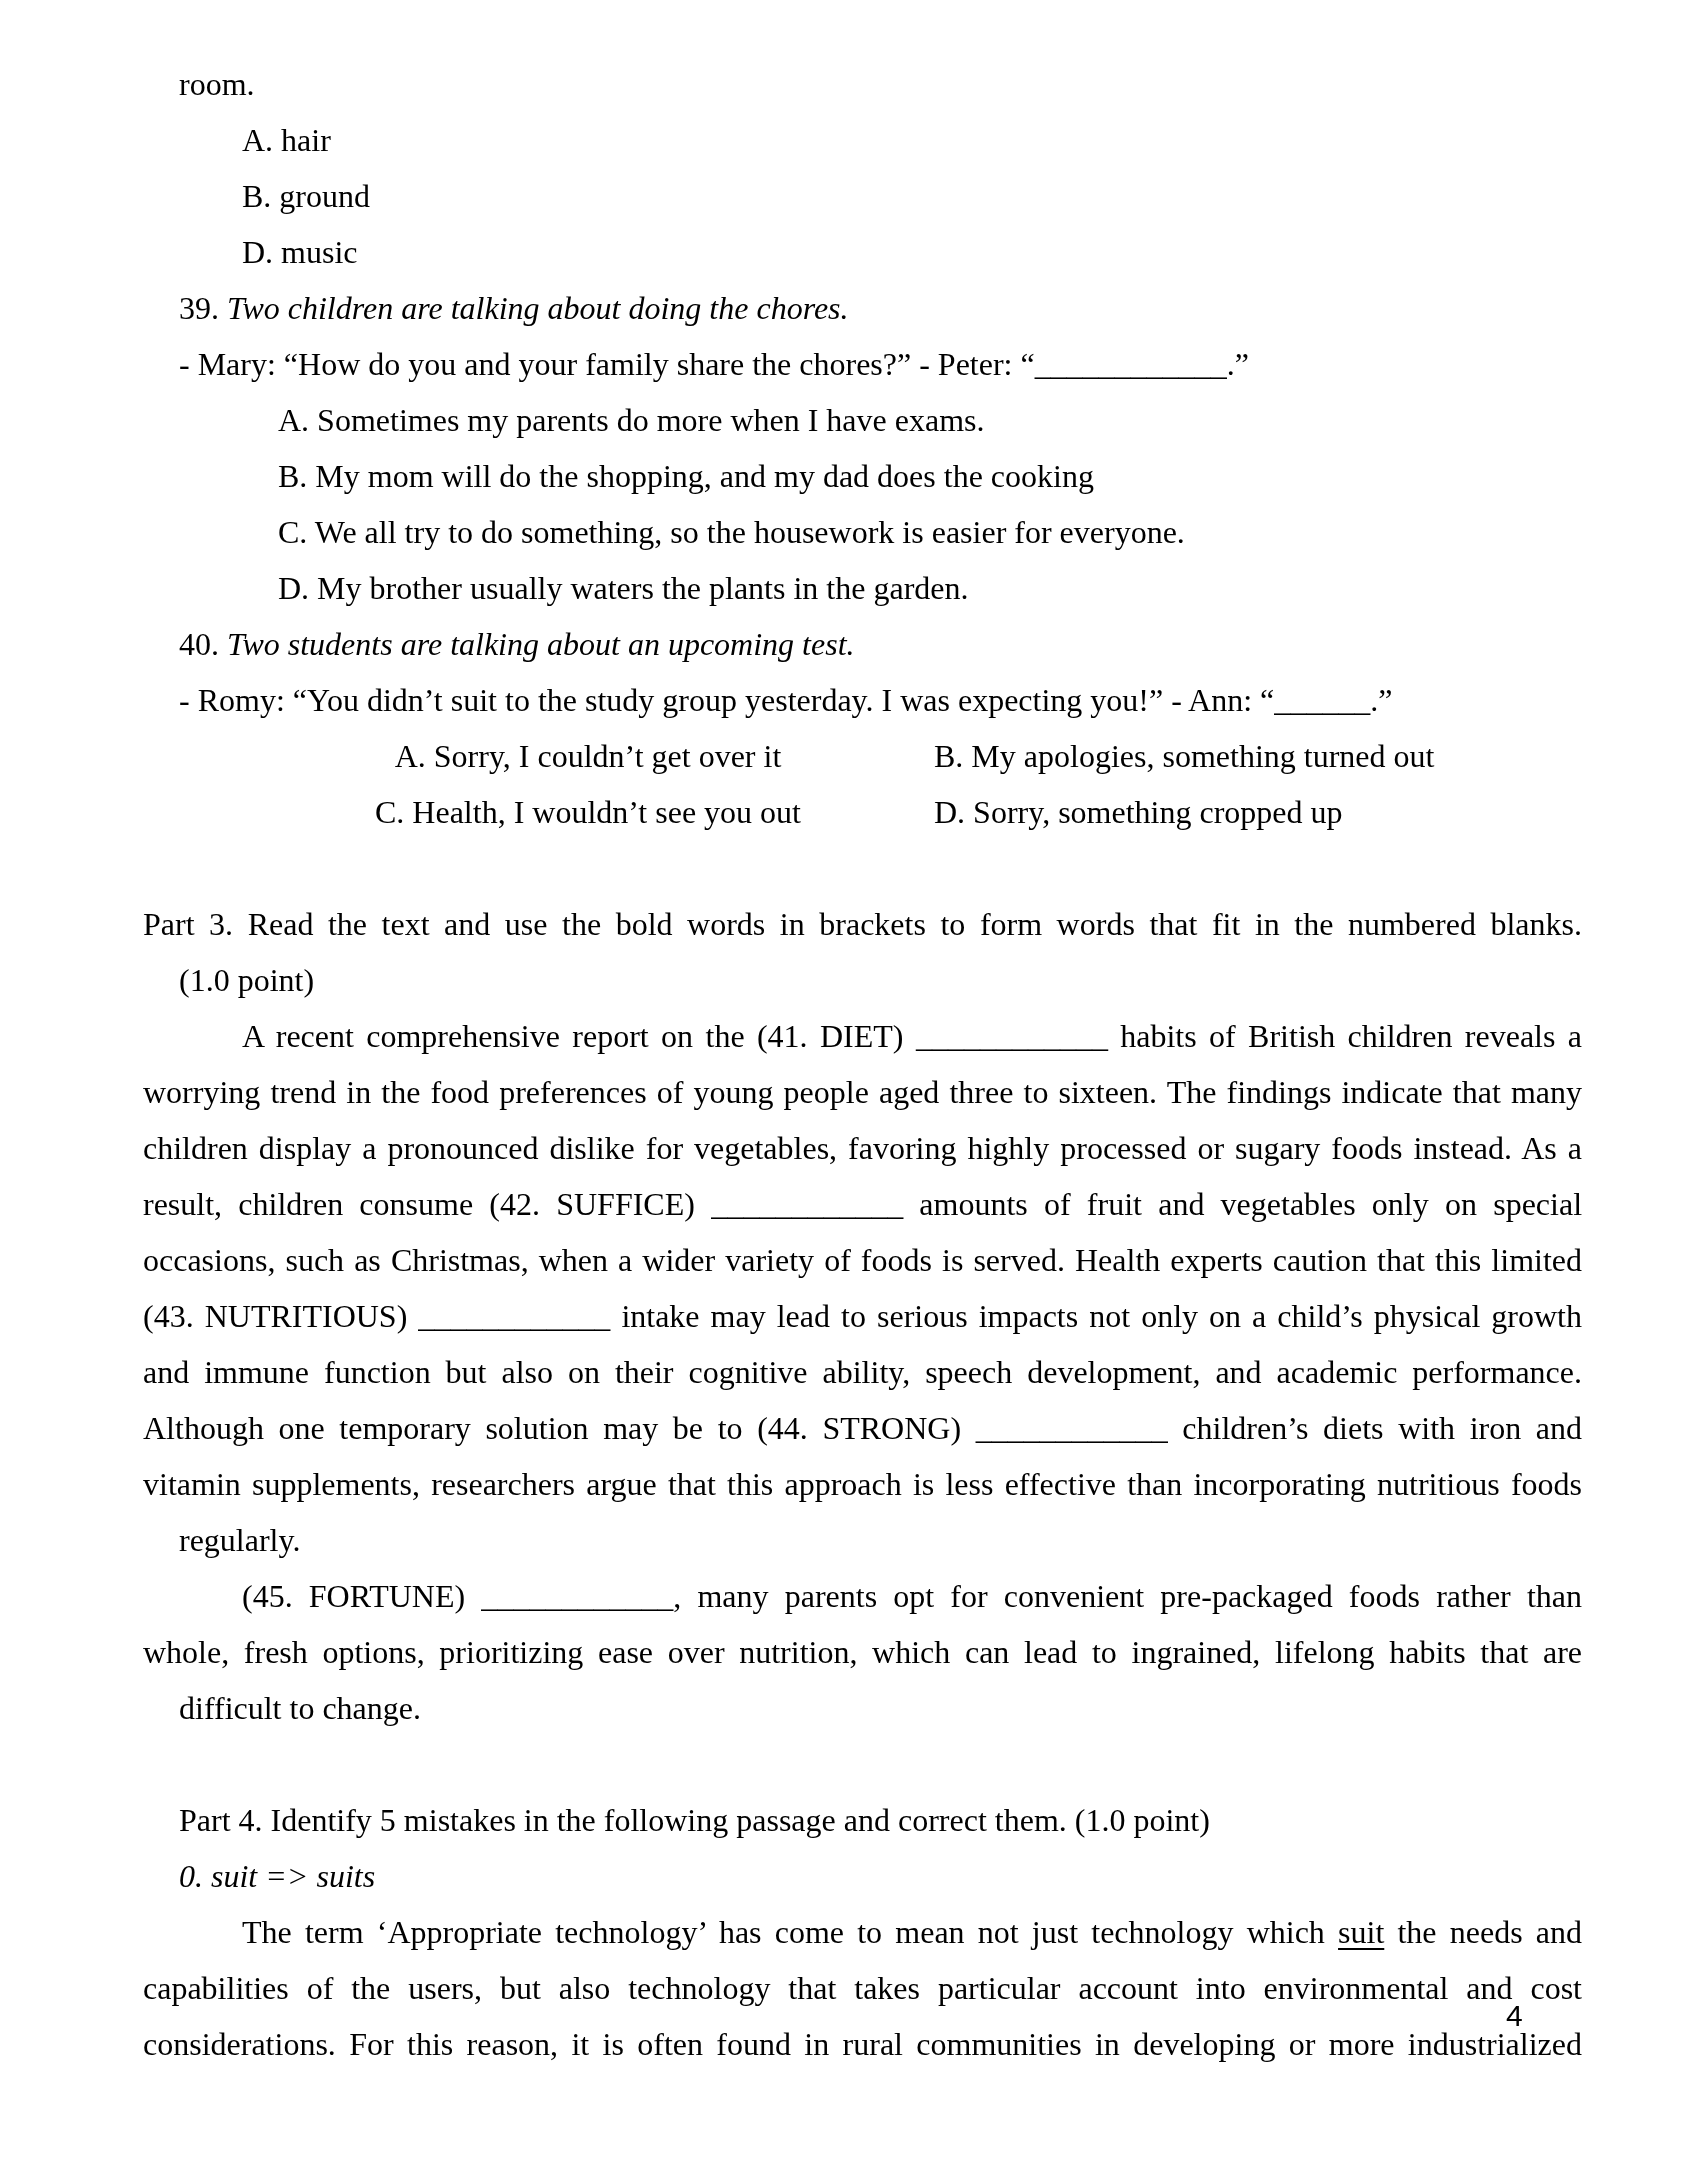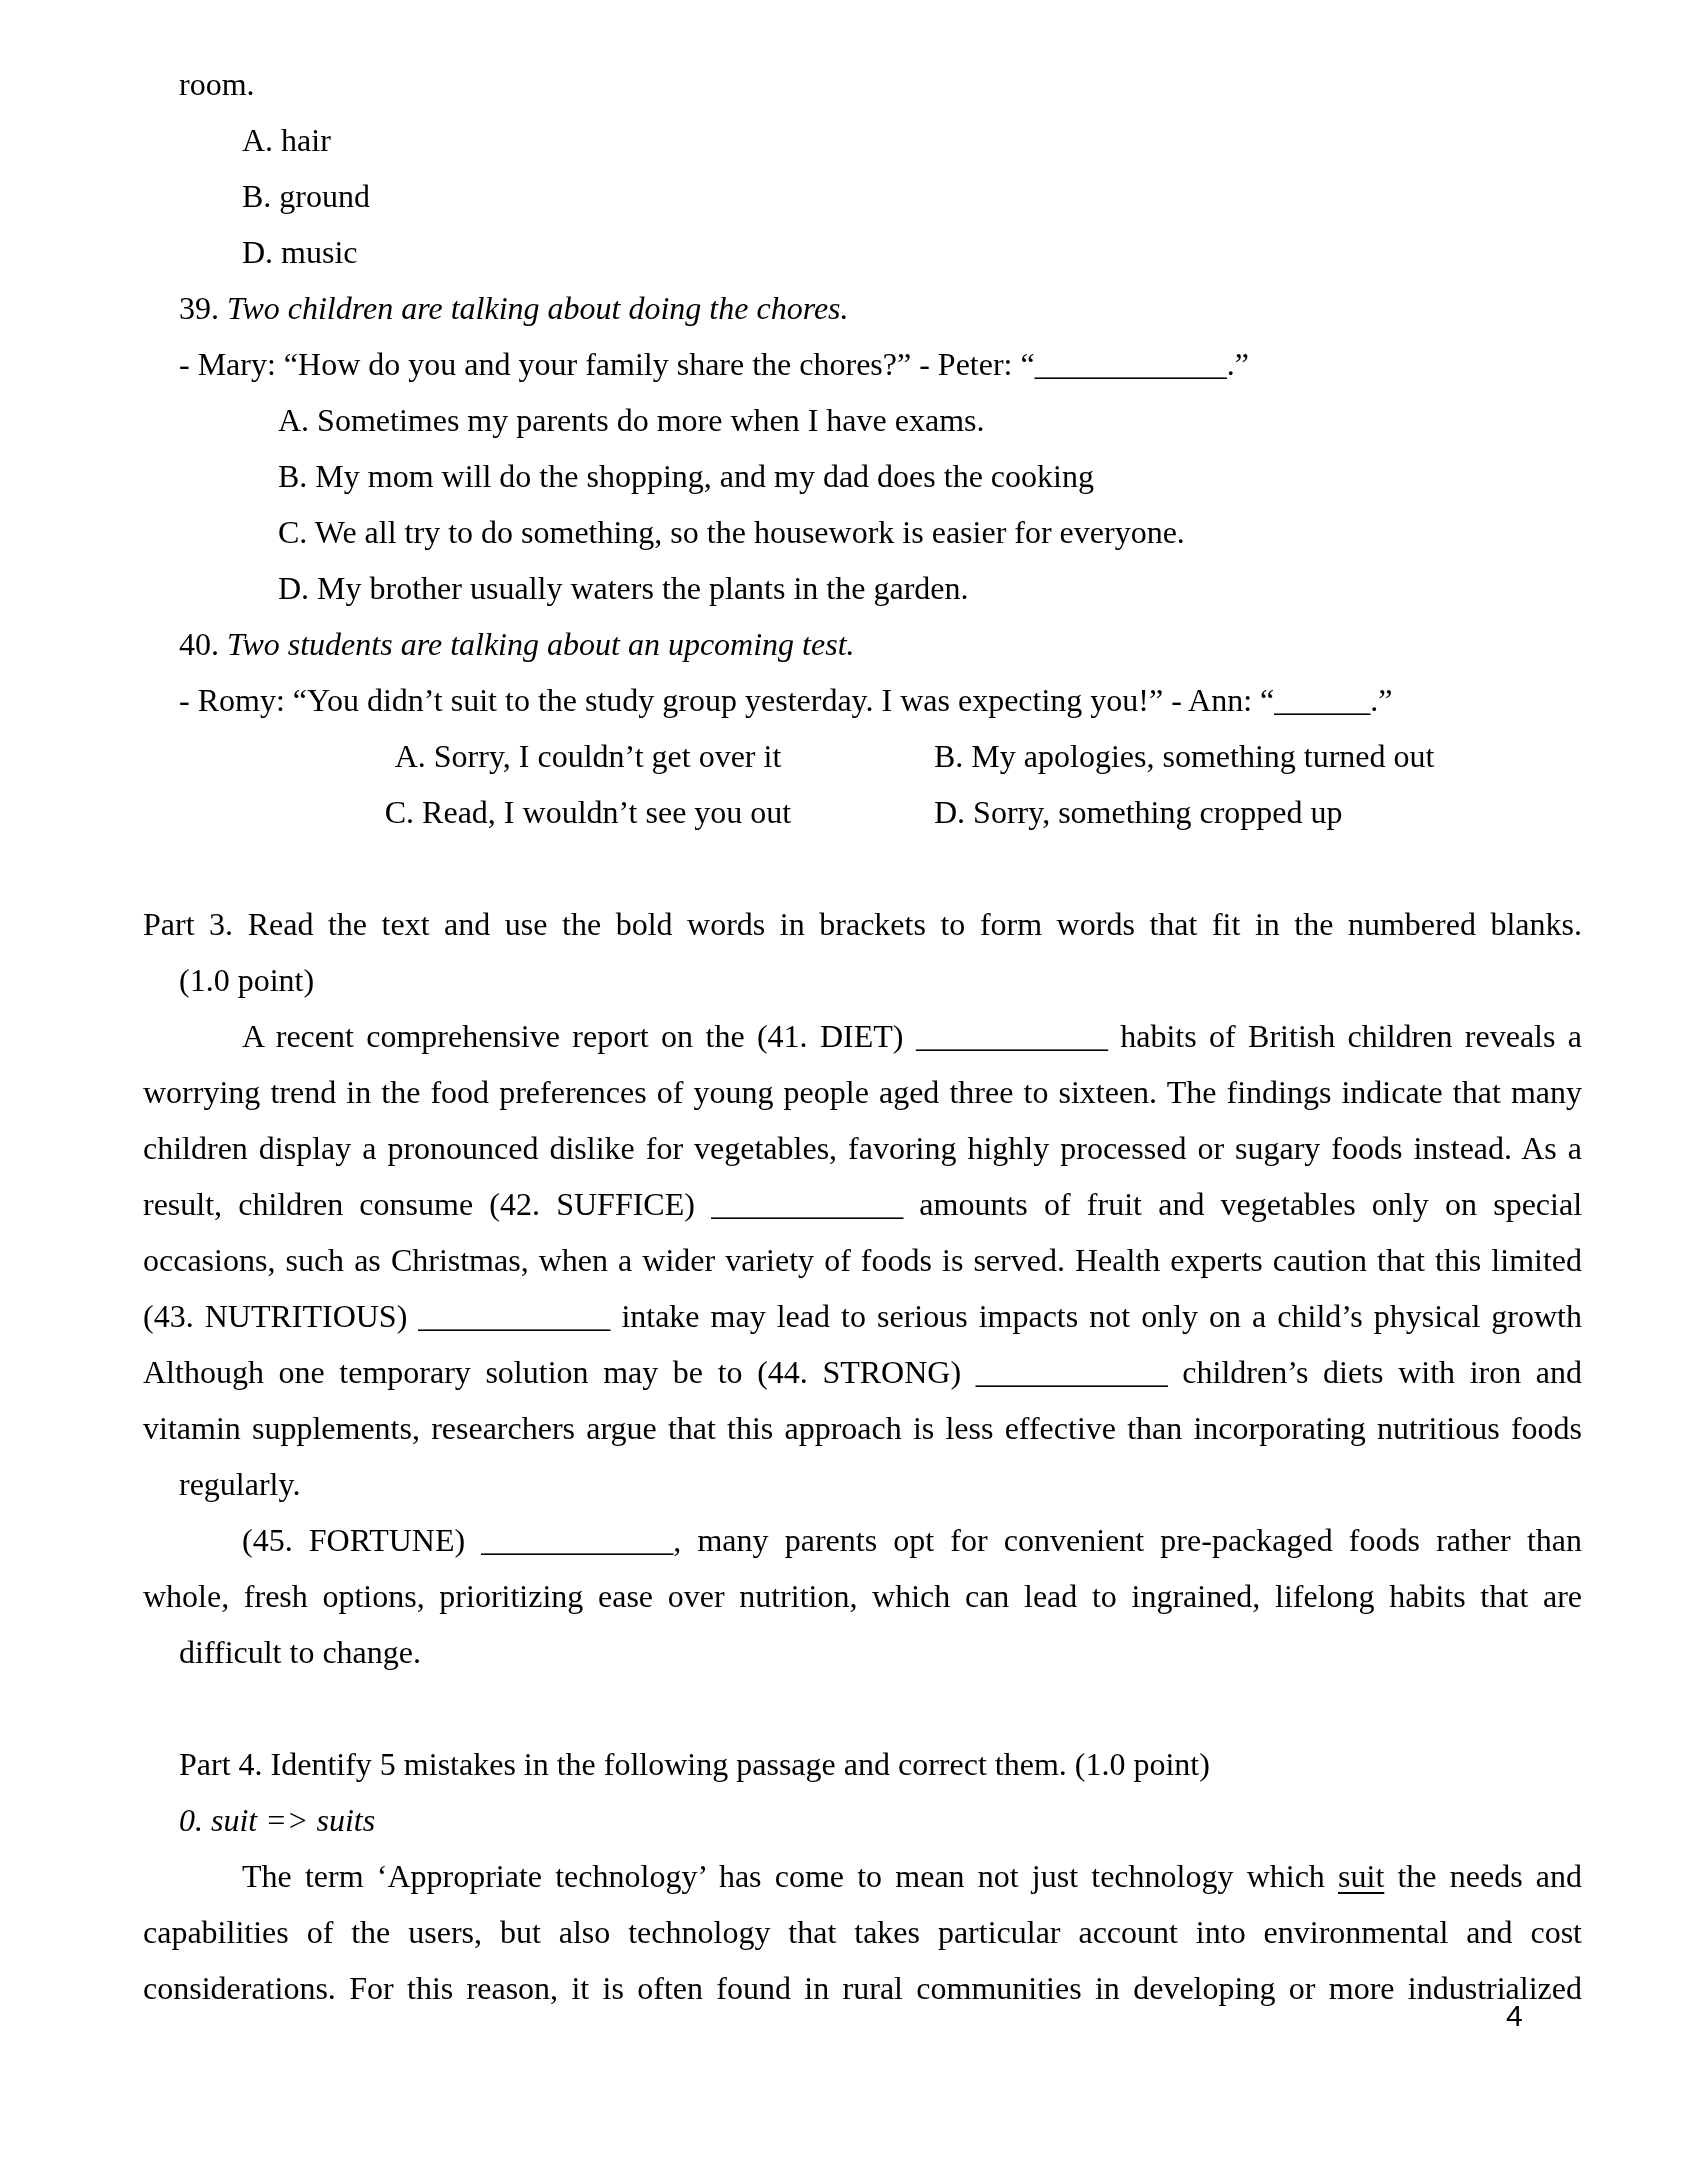--- a/index.html
+++ b/index.html
@@ -45,35 +45,36 @@
   <div class="line">
     <span>40.</span>
     <i>Two students are talking about an upcoming test.</i>
   </div>
   <div class="line"><span>- </span><b>Romy</b><span>: “You didn’t suit to the study group yesterday. I was expecting you!” - </span><b>Ann</b><span>: “______.”</span></div>
   <div class="opt2">
     <span class="c1">A. Sorry, I couldn’t get over it</span>
     <span>B. My apologies, something turned out</span>
   </div>
   <div class="opt2">
-    <span class="c1">C. Read, I wouldn’t see you out</span>
+    <span class="c1">C. Health, I wouldn’t see you out</span>
     <span>D. Sorry, something cropped up</span>
   </div>
 
   <div class="gap"></div>
 
   <div class="just b">Part 3. Read the text and use the bold words in brackets to form words that fit in the numbered blanks.</div>
   <div class="line b">(1.0 point)</div>
 
   <div class="just ind"><span>A recent comprehensive report on the (</span><b>41. DIET</b><span>) ____________ habits of British children reveals a</span></div>
   <div class="just">worrying trend in the food preferences of young people aged three to sixteen. The findings indicate that many</div>
   <div class="just">children display a pronounced dislike for vegetables, favoring highly processed or sugary foods instead. As a</div>
   <div class="just"><span>result, children consume (</span><b>42. SUFFICE</b><span>) ____________ amounts of fruit and vegetables only on special</span></div>
   <div class="just">occasions, such as Christmas, when a wider variety of foods is served. Health experts caution that this limited</div>
   <div class="just"><span>(</span><b>43. NUTRITIOUS</b><span>) ____________ intake may lead to serious impacts not only on a child’s physical growth</span></div>
+  <div class="just">and immune function but also on their cognitive ability, speech development, and academic performance.</div>
   <div class="just"><span>Although one temporary solution may be to (</span><b>44. STRONG</b><span>) ____________ children’s diets with iron and</span></div>
   <div class="just">vitamin supplements, researchers argue that this approach is less effective than incorporating nutritious foods</div>
   <div class="line">regularly.</div>
 
   <div class="just ind"><span>(</span><b>45. FORTUNE</b><span>) ____________, many parents opt for convenient pre-packaged foods rather than</span></div>
   <div class="just">whole, fresh options, prioritizing ease over nutrition, which can lead to ingrained, lifelong habits that are</div>
   <div class="line">difficult to change.</div>
 
   <div class="gap"></div>
 

